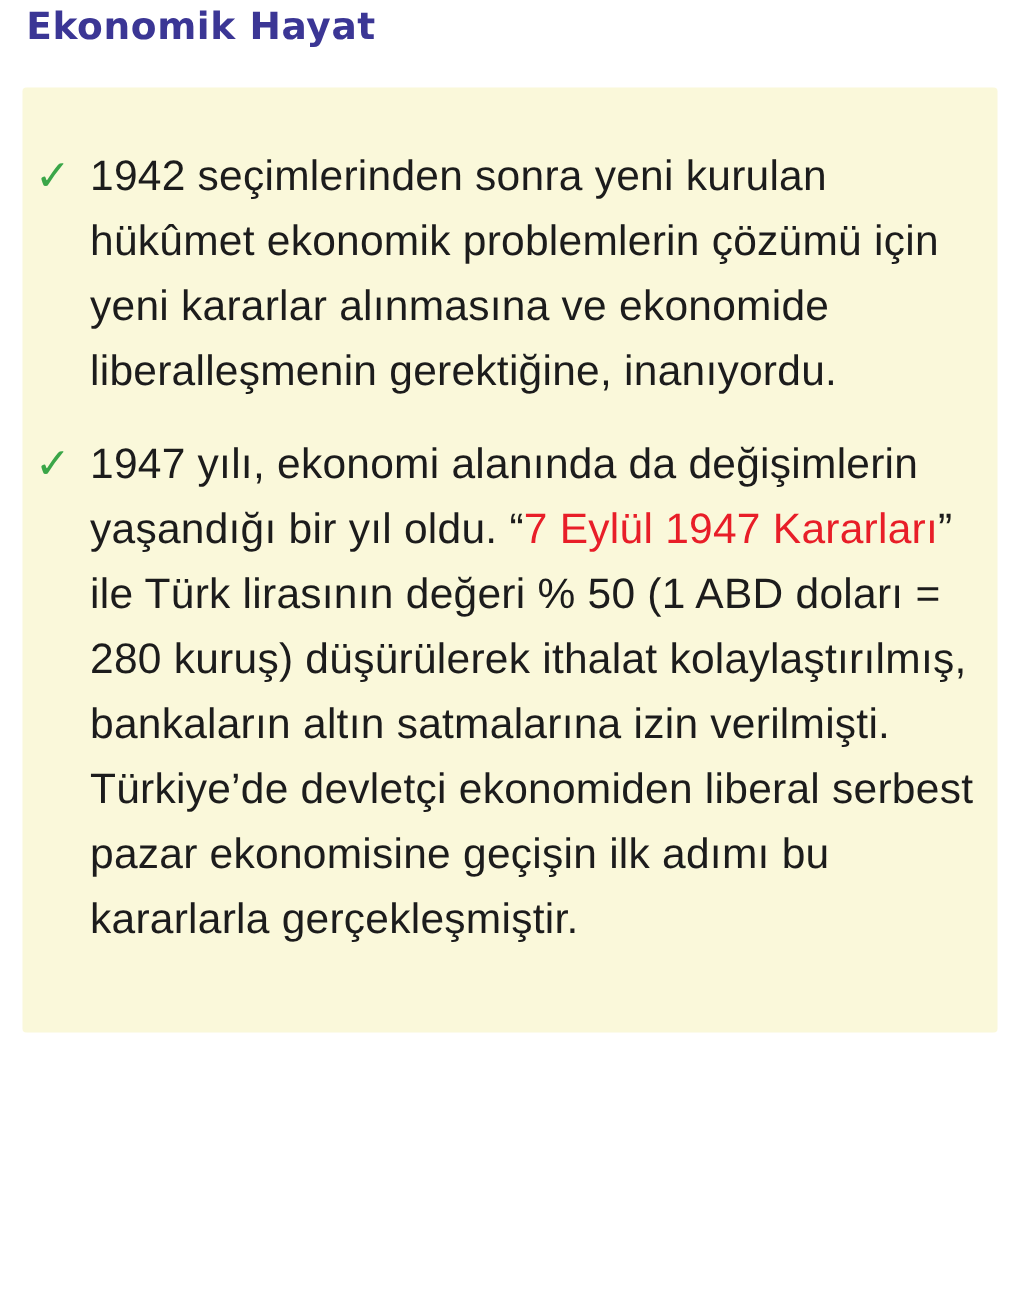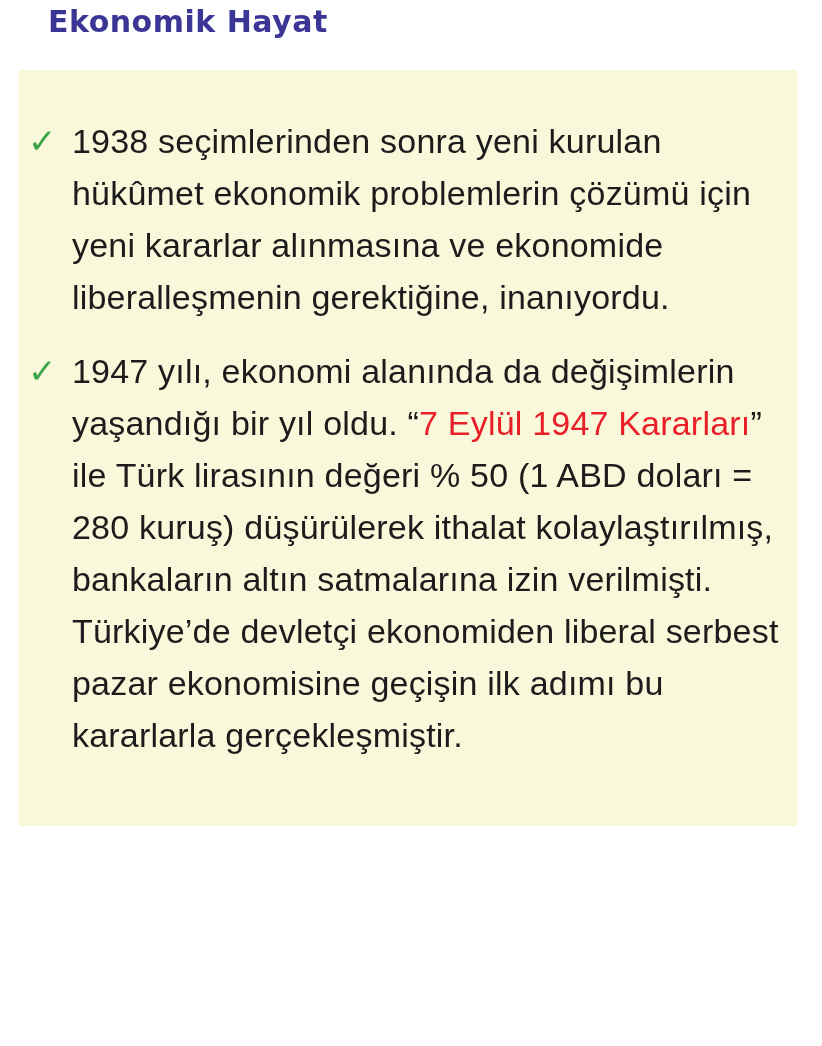--- a/index.html
+++ b/index.html
@@ -14,21 +14,20 @@
   }
   .title {
     position: absolute;
     left: 21px;
     top: 4px;
     font-size: 30px;
     font-weight: bold;
     letter-spacing: 0.5px;
     color: var(--title-color, #3b3695);
     font-family: "DejaVu Sans", sans-serif;
-    margin-left: 27px;
   }
   .panel {
     position: absolute;
     left: 18px;
     top: 70px;
     width: 780px;
     height: 756px;
     background: var(--panel-bg, #faf8da);
     border-radius: 3px;
     padding: 45px 6px 0 10px;
@@ -63,21 +62,21 @@
 </head>
 <body>
 
 <div class="page" style="--page-bg: #ffffff; --title-color: #3b3695; --panel-bg: #faf8da; --check-color: #3aa648; --text-color: #1c1c1c; --highlight-color: #e81e28;">
   <div class="title">Ekonomik Hayat</div>
 
   <div class="panel">
     <div id="bullet-list">
         <div class="bullet">
           <span class="check">✓</span>
-          <p class="text"><span class="seg">1938 seçimlerinden sonra yeni kurulan hükûmet ekonomik problemlerin çözümü için yeni kararlar alınmasına ve ekonomide liberalleşmenin gerektiğine, inanıyordu.</span></p>
+          <p class="text"><span class="seg">1942 seçimlerinden sonra yeni kurulan hükûmet ekonomik problemlerin çözümü için yeni kararlar alınmasına ve ekonomide liberalleşmenin gerektiğine, inanıyordu.</span></p>
         </div>
         <div class="bullet">
           <span class="check">✓</span>
           <p class="text"><span class="seg">1947 yılı, ekonomi alanında da değişimlerin yaşandığı bir yıl oldu. “</span><span class="seg red-bold">7 Eylül 1947 Kararları</span><span class="seg">” ile Türk lirasının değeri % 50 (1 ABD doları = 280 kuruş) düşürülerek ithalat kolaylaştırılmış, bankaların altın satmalarına izin verilmişti. Türkiye’de devletçi ekonomiden liberal serbest pazar ekonomisine geçişin ilk adımı bu kararlarla gerçekleşmiştir.</span></p>
         </div>
       </div>
   </div>
 </div>
 
 </body></html>

